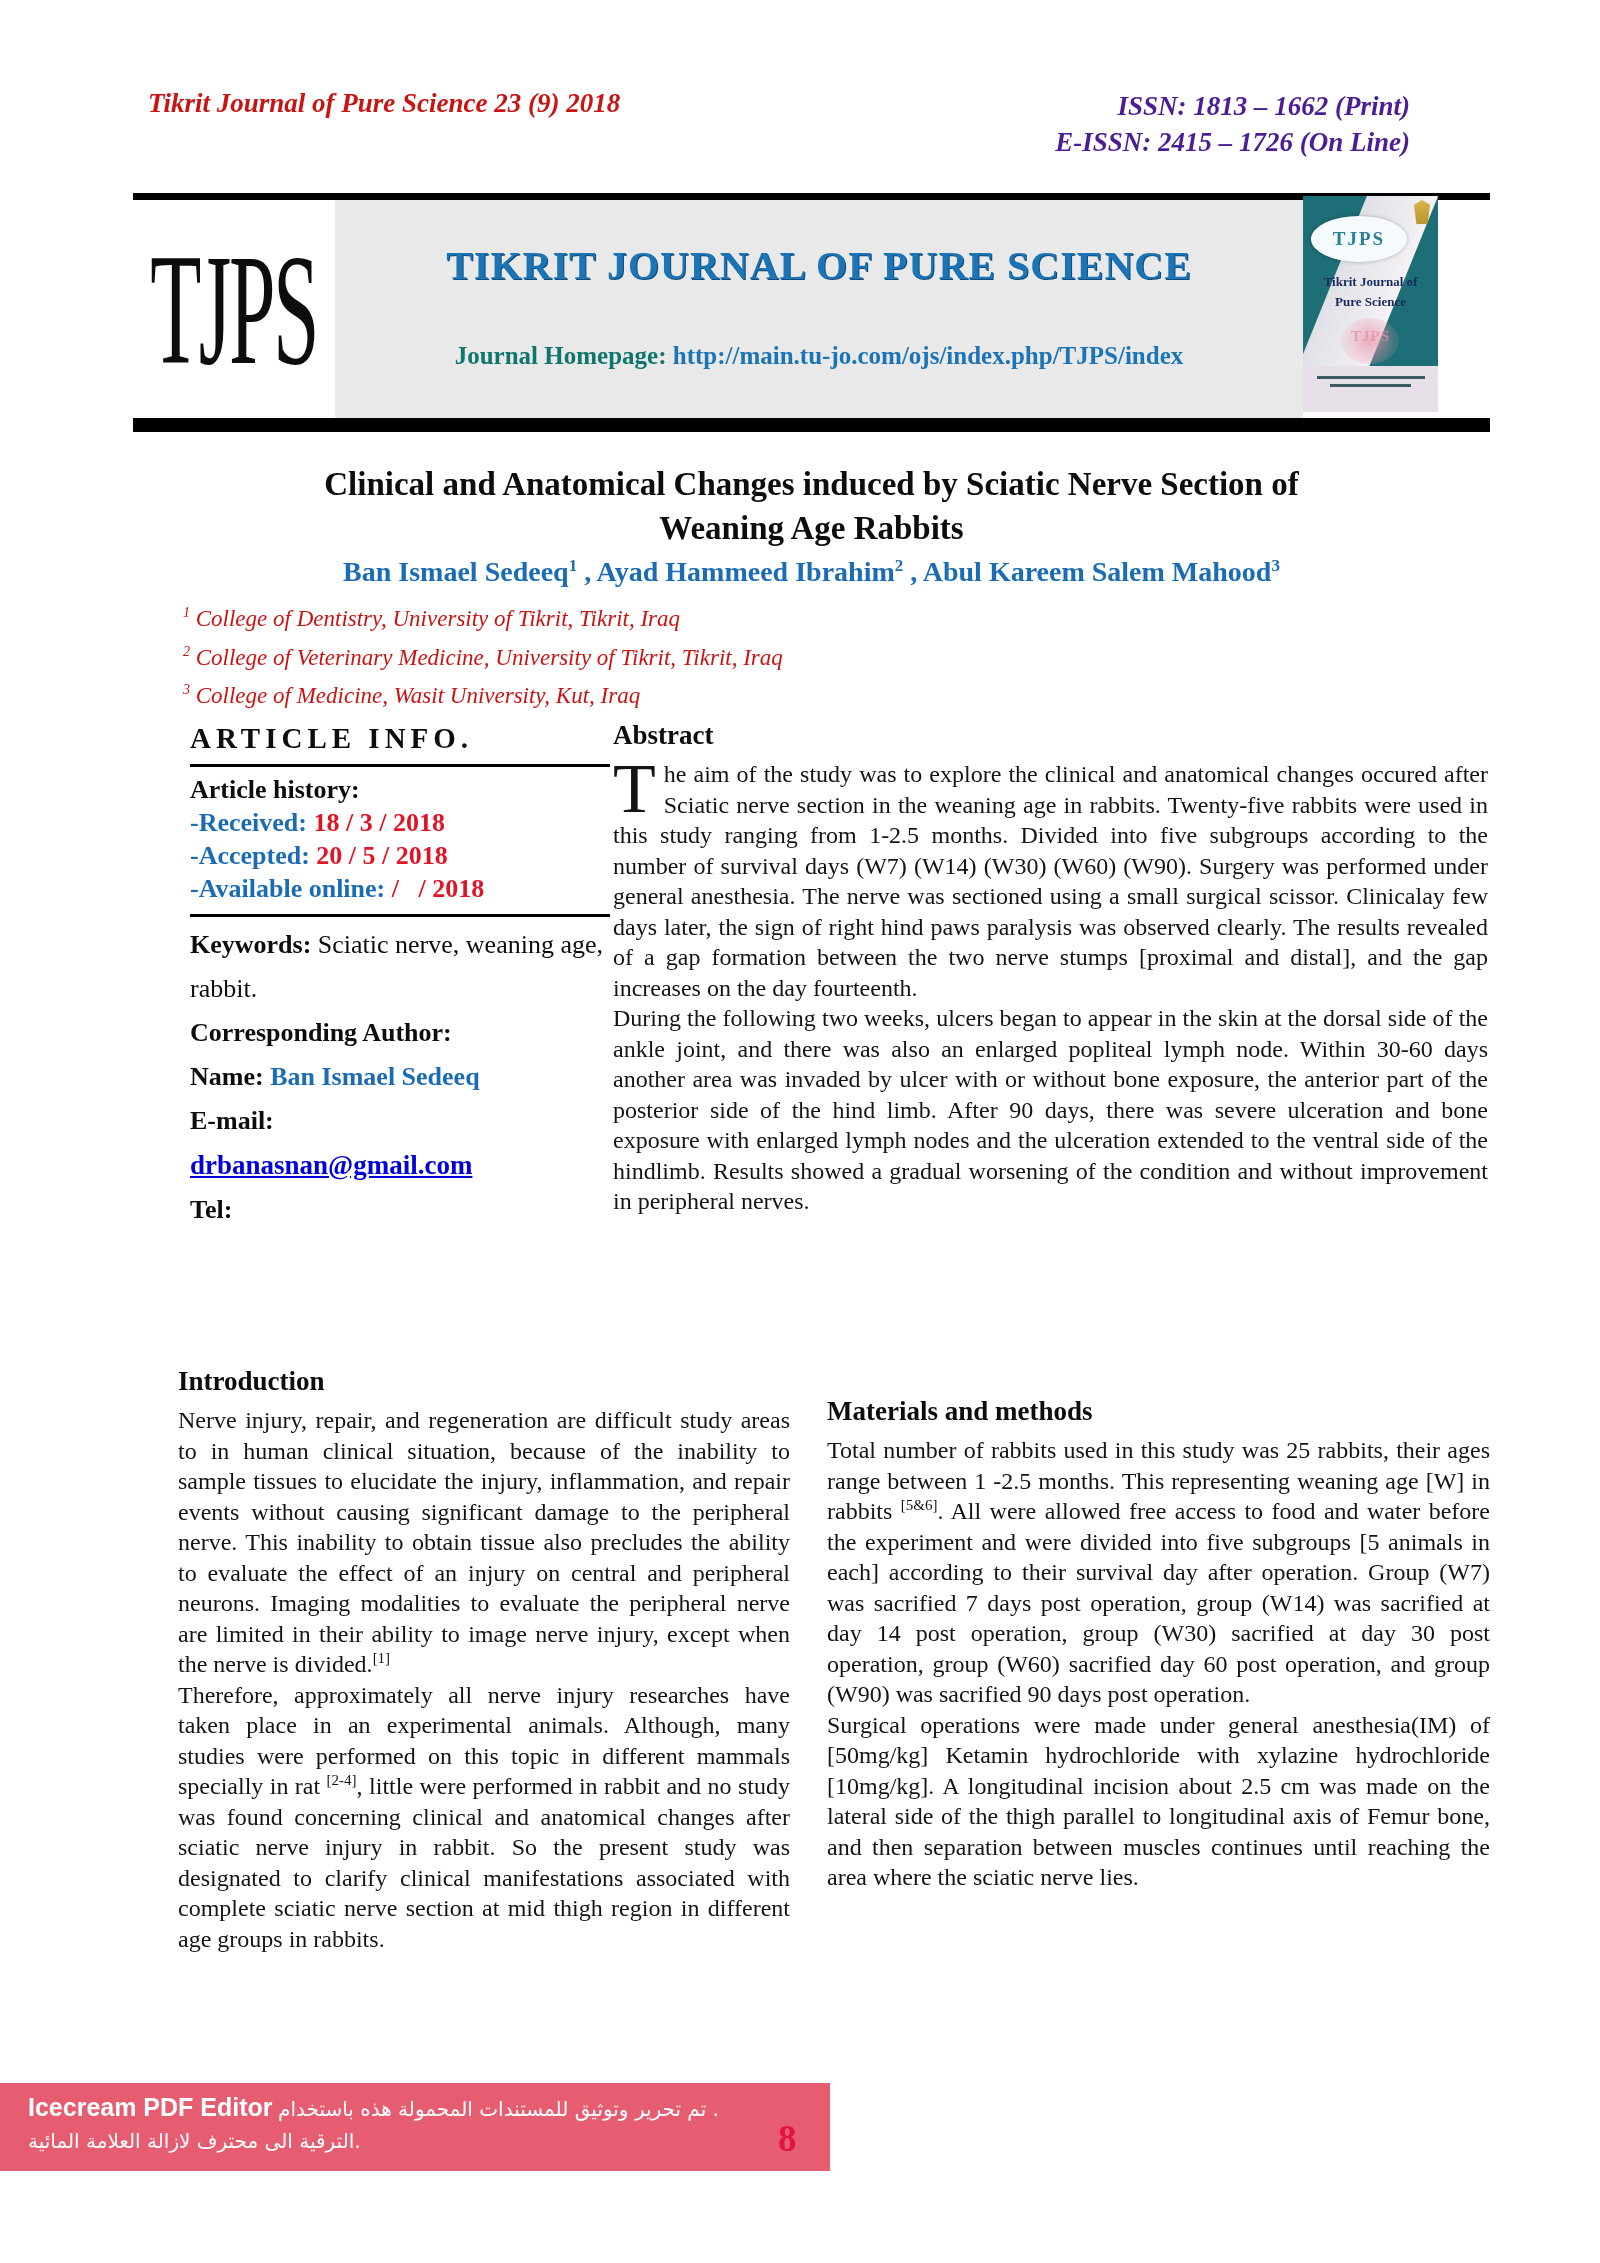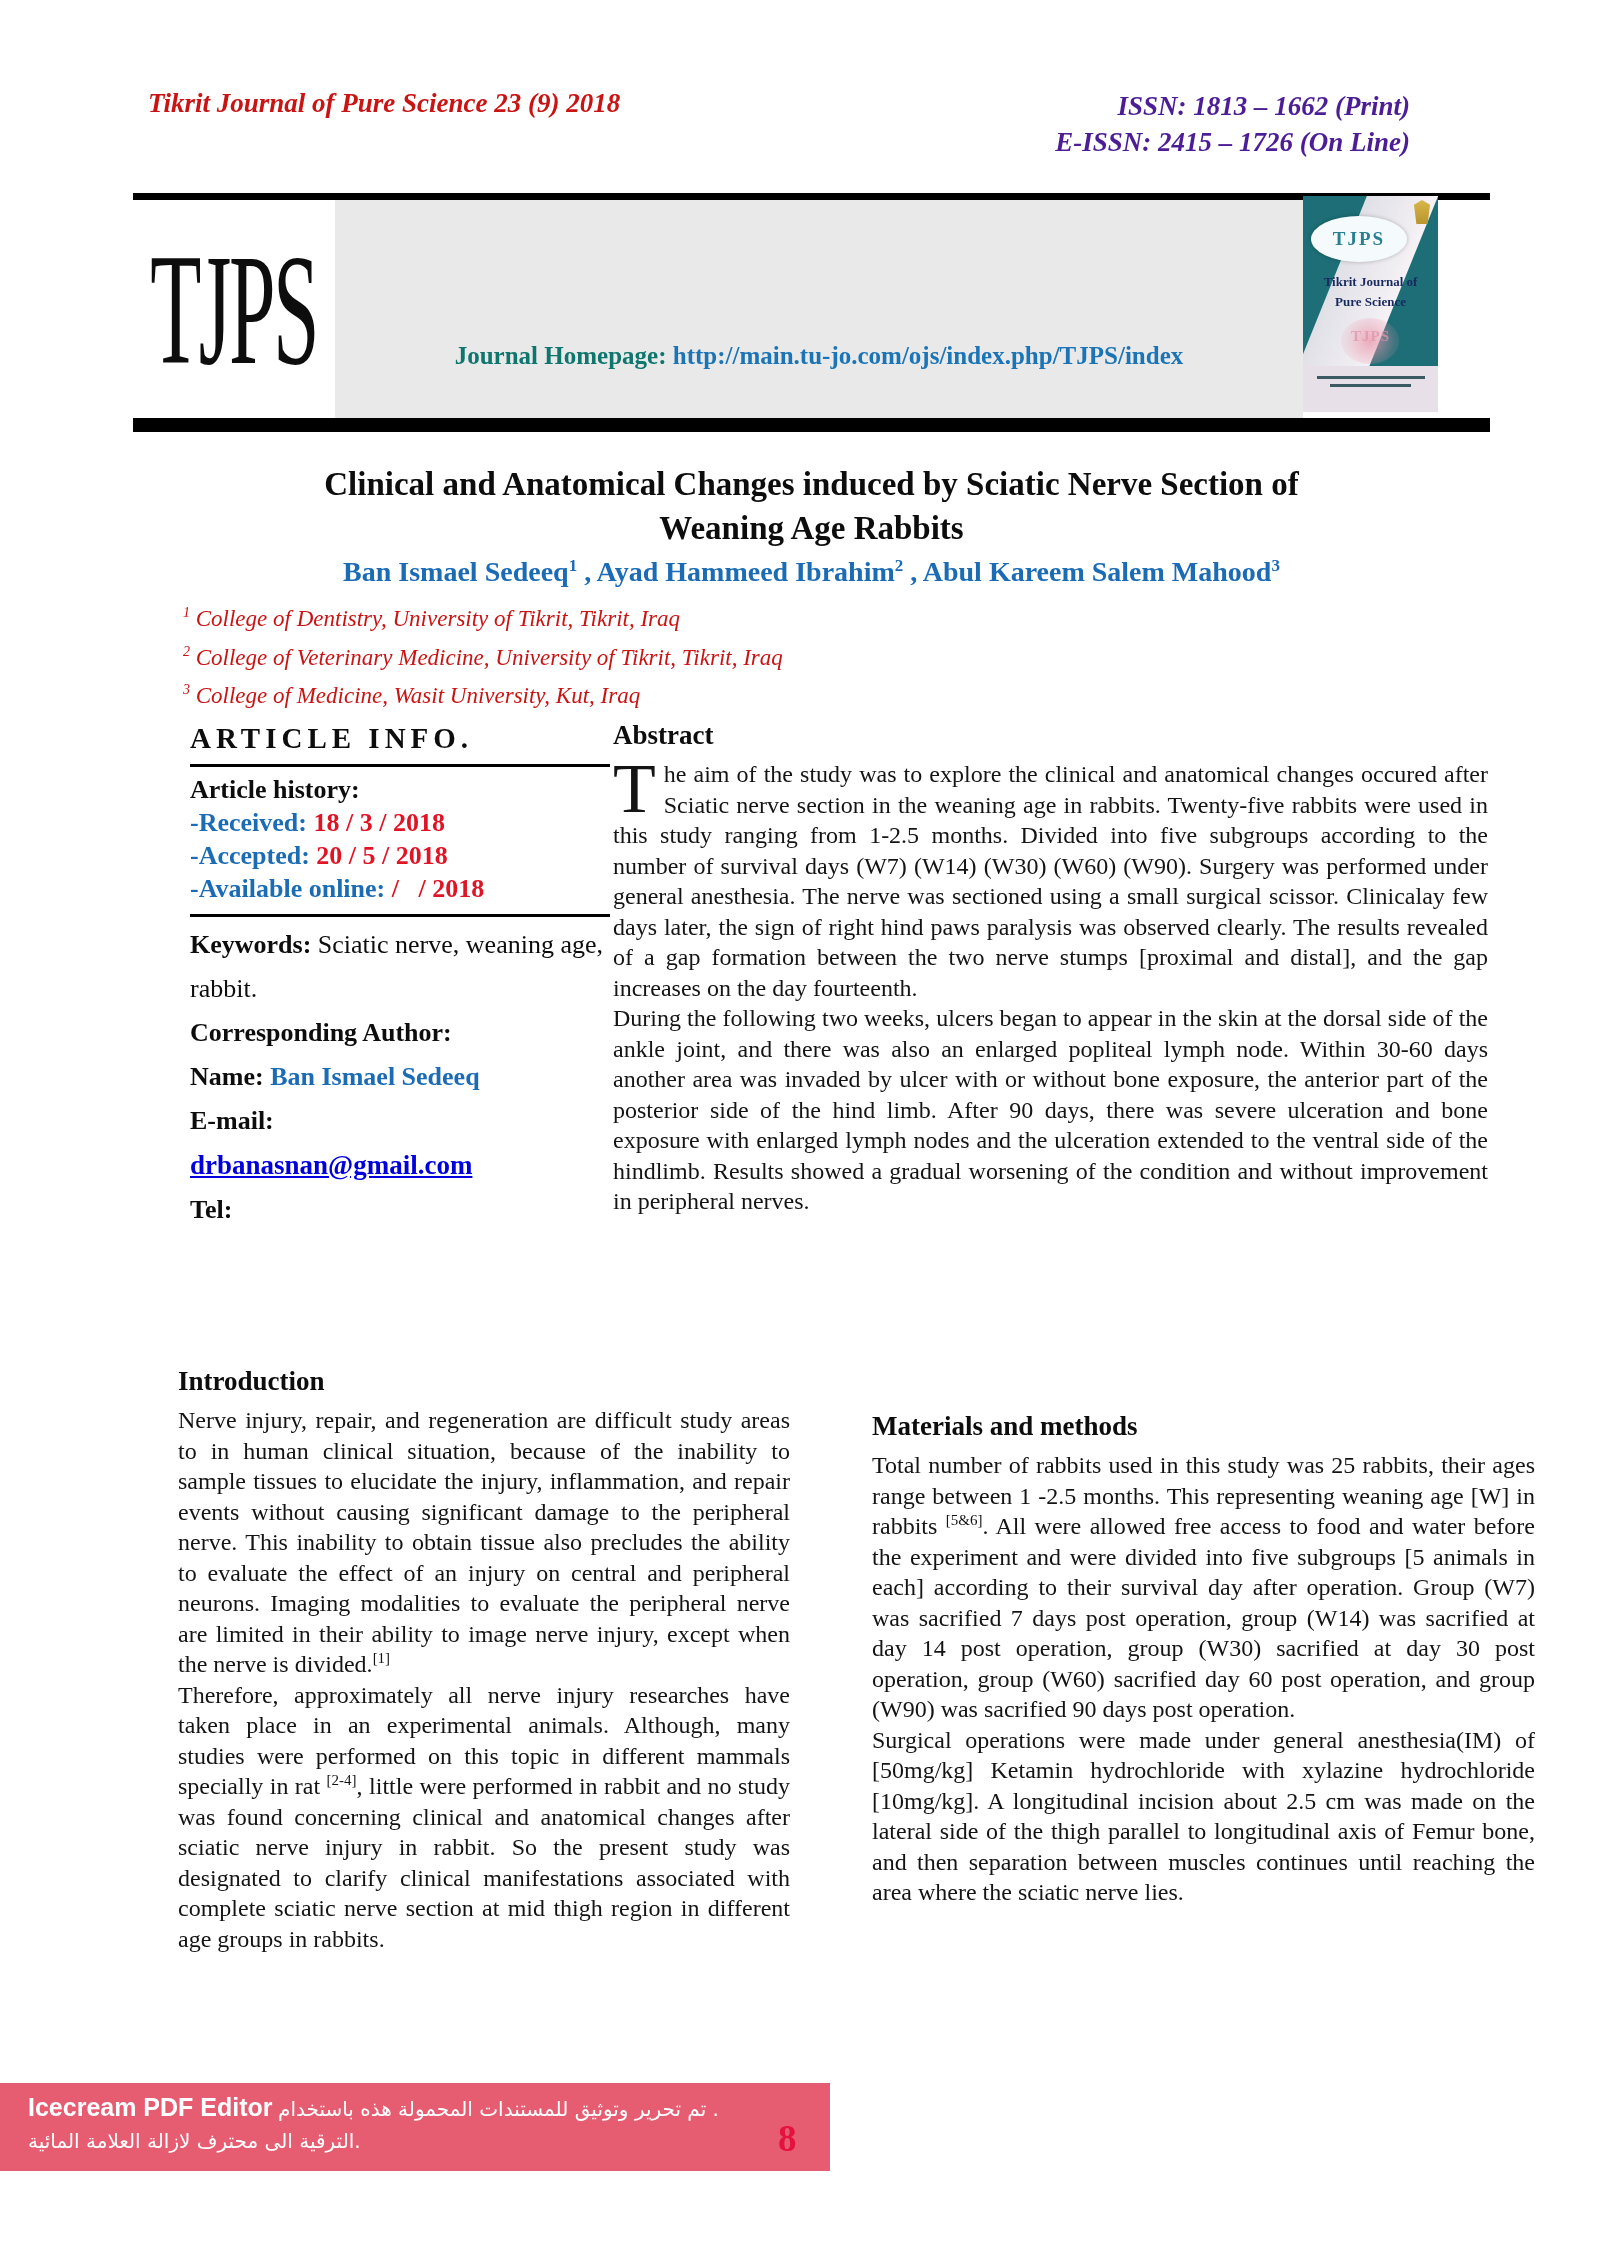--- a/index.html
+++ b/index.html
@@ -58,21 +58,21 @@
   .email-link{color:#0000dd;font-weight:bold;text-decoration:underline;font-size:27px;cursor:pointer;}
 
   
   .abs-col{position:absolute;left:613px;top:720px;width:875px;}
   .sec-h{font-size:27px;font-weight:bold;color:#0d0d0d;margin:0 0 8px 0;}
   .body-text{font-size:24px;line-height:30.5px;text-align:justify;color:#141414;margin:0;}
   .dropcap{float:left;font-size:70px;line-height:56px;padding:2px 8px 0 0;color:#141414;}
 
   
   .intro-col{position:absolute;left:178px;top:1366px;width:612px;}
-  .meth-col{position:absolute;left:872px;top:1396px;width:663px;margin-top:15px;}
+  .meth-col{position:absolute;left:827px;top:1396px;width:663px;}
   .body-text sup{font-size:15px;line-height:0;}
 
   
   .footer-bar{position:absolute;left:0;top:2083px;width:830px;height:88px;background:#e65d72;color:#fff;}
   .fb-line1{position:absolute;left:28px;top:10px;font-size:22px;white-space:nowrap;}
   .fb-brand{font-family:"Liberation Sans",sans-serif;font-size:25px;font-weight:bold;}
   .fb-ar{font-family:"DejaVu Sans",sans-serif;font-size:20px;}
   .fb-line2{position:absolute;left:28px;top:46px;font-size:20px;font-family:"DejaVu Sans",sans-serif;}
   .fb-page{position:absolute;left:778px;top:34px;font-size:37px;font-weight:bold;color:#e5123f;font-family:"Liberation Serif",serif;}
 </style>
@@ -86,20 +86,21 @@
     <div>ISSN: 1813 – 1662 (Print)</div>
     <div>E-ISSN: 2415 – 1726 (On Line)</div>
   </div>
 
   <div class="bar bar-top"></div>
   <div class="banner-row">
     <div class="logo-box">
       <span class="logo-text">TJPS</span>
     </div>
     <div class="banner-mid">
+      <div class="banner-title">TIKRIT JOURNAL OF PURE SCIENCE</div>
       <div class="homepage">
         <span class="hp-label">Journal Homepage:</span>
         <a class="hp-url">http://main.tu-jo.com/ojs/index.php/TJPS/index</a>
       </div>
     </div>
     <div class="cover">
       <div class="cover-band"></div>
       <div class="cover-bottom"></div>
       <div class="cover-emblem"></div>
       <div class="cover-wm">TJPS</div>

